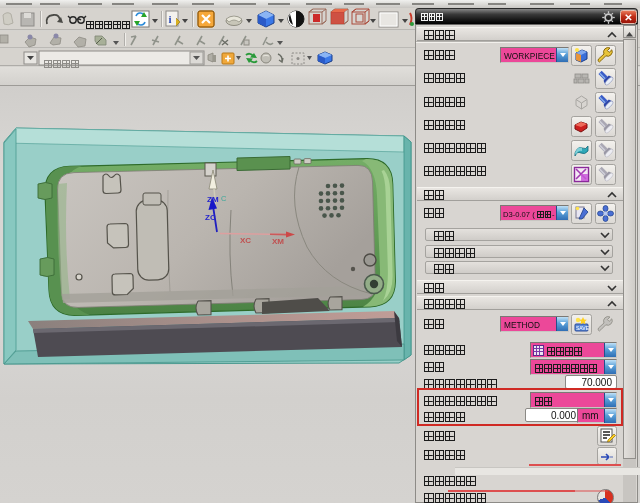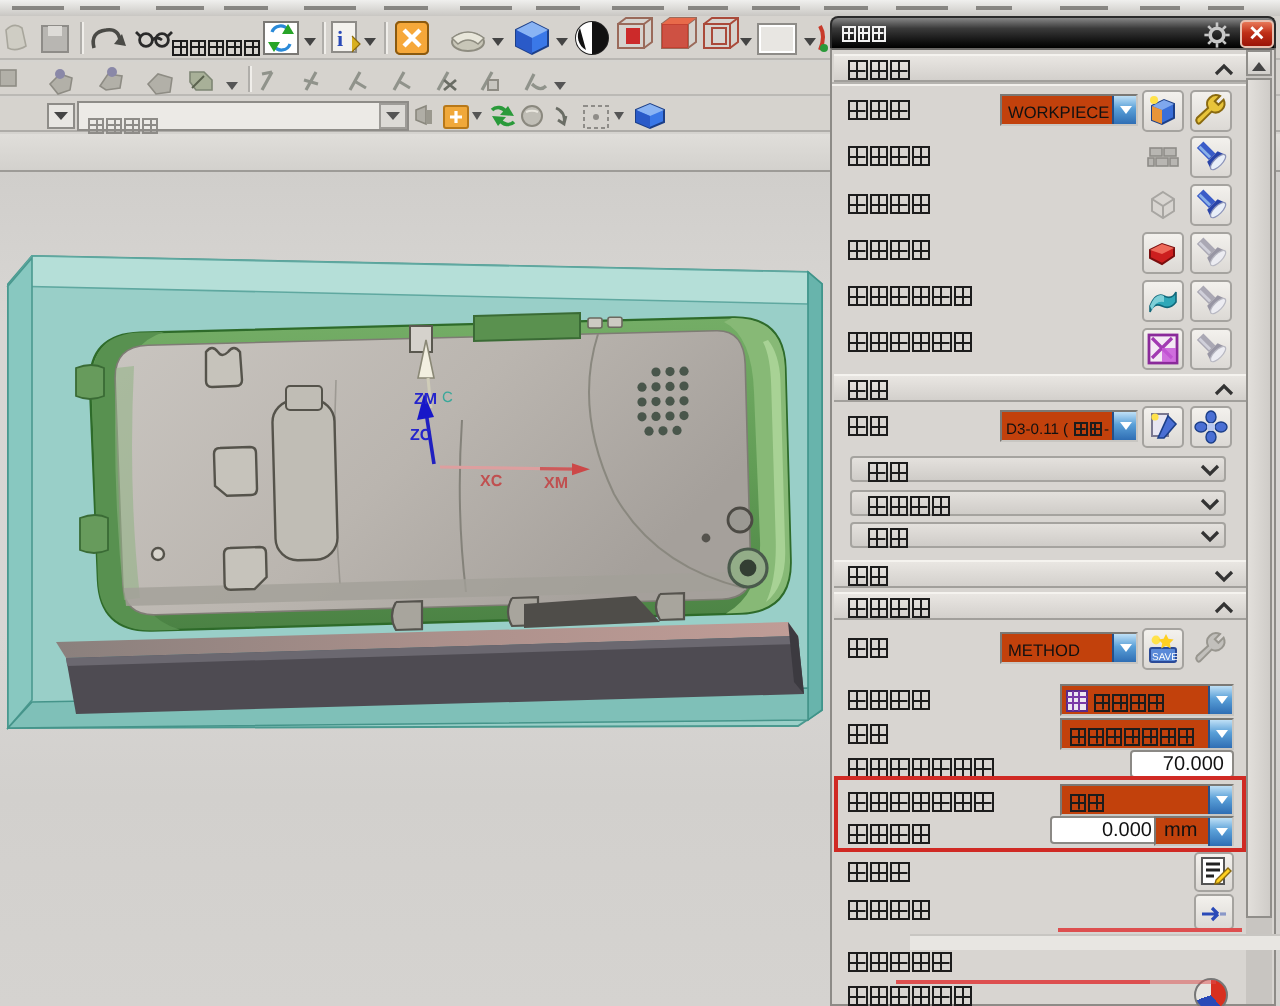--- a/index.html
+++ b/index.html
@@ -28,21 +28,21 @@
 
 #dlg{left:415px;top:8px;width:223px;height:495px}
 #dtitle{position:absolute;left:0;top:0;width:223px;height:16px;border-radius:4px 4px 0 0;
  background:linear-gradient(#868686,#3a3a3a 35%,#101010 80%,#000);border:1px solid #2a2a2a;border-bottom:0}
 #dbody{position:absolute;left:0;top:16px;width:223px;height:479px;background:#d8d5d1;border:1px solid #8d8b87;border-top:1px solid #6a6866}
 .hdr{position:absolute;left:1px;width:208px;height:14px;background:linear-gradient(#e9e6e2,#d3d0cc);border-bottom:1px solid #a19f9b;border-top:1px solid #f5f3ef}
 .hdr .zh{position:absolute;left:7px;top:2px}
 .subbar{position:absolute;left:9px;width:188px;height:13px;background:linear-gradient(#e4e1dd,#cfccc8);border:1px solid #a5a39f;border-radius:2px}
 .subbar .zh{position:absolute;left:8px;top:2px}
 .lbl{position:absolute;left:8px}
-.combo{position:absolute;height:16px;background:#c2410c;border:1px solid #7b7975;border-right-color:#c8c6c2;border-bottom-color:#c8c6c2;font-size:9.5px;color:#111}
+.combo{position:absolute;height:16px;background:#ec4899;border:1px solid #7b7975;border-right-color:#c8c6c2;border-bottom-color:#c8c6c2;font-size:9.5px;color:#111}
 .cbtn{position:absolute;right:0;top:0;width:12px;height:14px;background:linear-gradient(#bfe0f6,#5aa0d8 45%,#2f6eb4);border-left:1px solid #23518c}
 .cbtn:after{content:"";position:absolute;left:2.5px;top:5px;border-left:3.5px solid transparent;border-right:3.5px solid transparent;border-top:4.5px solid #fff}
 .nfield{position:absolute;height:14px;background:#fff;border:1px solid #8b8985;border-radius:2px;font-size:10px;color:#111;text-align:right;padding:1px 4px 0 0}
 .ibtn{position:absolute;width:21px;height:21px;background:linear-gradient(#f3f1ed,#dcd9d5);border:1px solid #a5a39f;border-radius:2.5px}
 .ibtn.flat{background:transparent;border:1px solid transparent}
 .chev{position:absolute;width:14px;height:11px}
 
 #sbar{position:absolute;left:208px;top:17px;width:13px;height:477px;background:#c8c5c1}
 #sbtn{position:absolute;left:0;top:0;width:13px;height:13px;background:linear-gradient(#f0eeea,#d2cfcb);border:1px solid #908e8a}
 #sthumb{position:absolute;left:0;top:14px;width:13px;height:420px;background:linear-gradient(90deg,#e2dfdb,#cfccc8);border:1px solid #908e8a}
@@ -510,21 +510,21 @@
           </span>
   <svg class="chev" style="left:188px;top:2px" width="14" height="11">
             <polyline points="3,7 7,3 11,7" fill="none" stroke="#333" stroke-width="1.6"></polyline>
           </svg>
         </div>
  <span class="zh lbl" style="top:183px">
           <i></i>
           <i></i>
         </span>
  <div class="combo" style="left:84px;top:180px;width:69px">
-          <span style="position:absolute;left:2px;top:3.5px;font-size:7.6px">D3-0.11 (</span>
+          <span style="position:absolute;left:2px;top:3.5px;font-size:7.6px">D3-0.07 (</span>
           <span class="zh s6" style="position:absolute;left:36px;top:4.5px">
             <i></i>
             <i></i>
           </span>
           <span style="position:absolute;left:51px;top:3.5px;font-size:7.6px">-</span>
           <div class="cbtn"></div>
         </div>
  <div class="ibtn" style="left:155px;top:178px">
   <svg width="19" height="19" viewBox="0 0 19 19">
             <rect x="4" y="3" width="8" height="11" fill="#e8e6f2" stroke="#7a7890"></rect>

